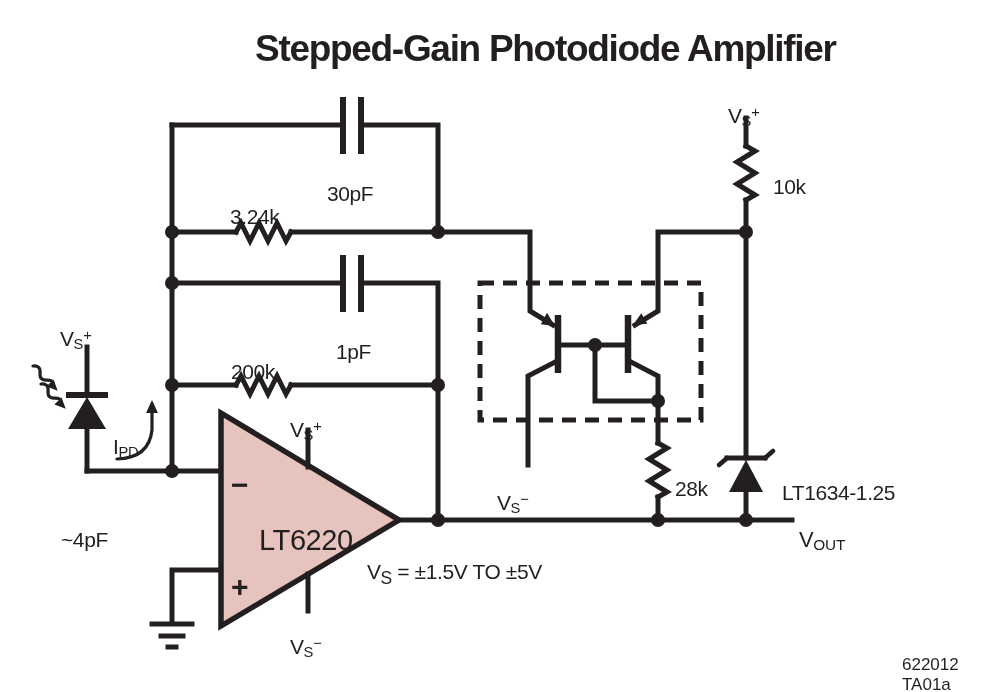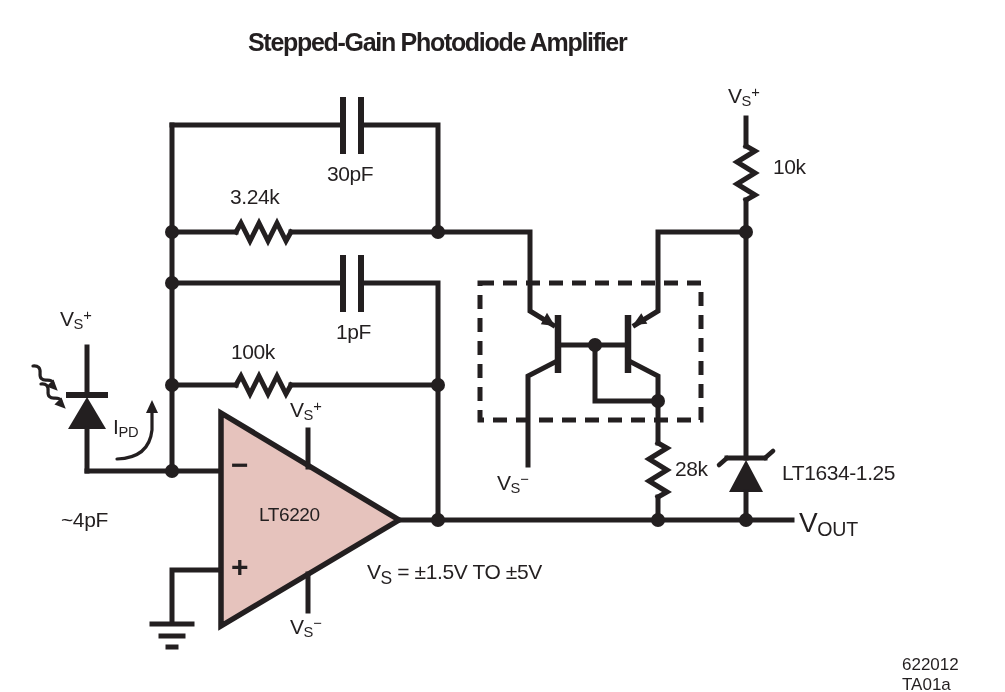--- a/index.html
+++ b/index.html
@@ -11,27 +11,27 @@
   .wire{stroke:#231f20;stroke-width:5;fill:none;stroke-linecap:square;stroke-linejoin:miter;}
   .thin{stroke:#231f20;stroke-width:3.2;fill:none;stroke-linecap:round;}
   .plate{stroke:#231f20;stroke-width:6;fill:none;stroke-linecap:butt;}
   .bar{stroke:#231f20;stroke-width:6.5;fill:none;stroke-linecap:butt;}
   .tick{stroke:#231f20;stroke-width:4.5;fill:none;stroke-linecap:round;}
   .fill{fill:#231f20;stroke:none;}
   .dot{fill:#231f20;stroke:none;}
   .dashbox{stroke:#231f20;stroke-width:5;fill:none;stroke-dasharray:14 9;}
   .lbl{
     position:absolute;white-space:nowrap;font-size:21px;letter-spacing:-0.4px;
-    color:#231f20;line-height:1.05;
+    color:#231f20;line-height:1.05;margin-top:20px;
   }
   .lbl sub{font-size:0.7em;vertical-align:-0.18em;letter-spacing:-0.2px;}
   .lbl sup{font-size:0.7em;vertical-align:0.42em;letter-spacing:-0.2px;}
   .sign{font-size:30px;font-weight:bold;letter-spacing:0;}
   #title{
-    position:absolute;left:248px;top:28px;font-size:25px;font-weight:bold;
+    position:absolute;left:255px;top:28px;font-size:37px;font-weight:bold;
     letter-spacing:-1.3px;white-space:nowrap;
   }
   .notes{position:absolute;font-size:21px;letter-spacing:-0.4px;line-height:28px;white-space:nowrap;}
   .footer{position:absolute;font-size:17px;letter-spacing:0;}
 </style>
 </head>
 <body>
 
 <div id="stage">
 
@@ -175,33 +175,33 @@
 
   <div class="lbl" style="left:60px;top:308px"><span>V</span><sub>S</sub><sup>+</sup></div>
   <div class="lbl" style="left:290px;top:399px"><span>V</span><sub>S</sub><sup>+</sup></div>
   <div class="lbl" style="left:728px;top:85px"><span>V</span><sub>S</sub><sup>+</sup></div>
   <div class="lbl" style="left:290px;top:616px"><span>V</span><sub>S</sub><sup>−</sup></div>
   <div class="lbl" style="left:497px;top:472px"><span>V</span><sub>S</sub><sup>−</sup></div>
 
   <div class="lbl" style="left:327px;top:163px">30pF</div>
   <div class="lbl" style="left:230px;top:186px">3.24k</div>
   <div class="lbl" style="left:336px;top:321px">1pF</div>
-  <div class="lbl" style="left:231px;top:341px">100k</div>
+  <div class="lbl" style="left:231px;top:341px">200k</div>
   <div class="lbl" style="left:773px;top:156px">10k</div>
   <div class="lbl" style="left:675px;top:458px">28k</div>
-  <div class="lbl" style="left:259px;top:505px;font-size:19px">LT6220</div>
+  <div class="lbl" style="left:259px;top:505px;font-size:29px">LT6220</div>
   <div class="lbl" style="left:782px;top:462px">LT1634-1.25</div>
 
   <div class="lbl sign" style="left:231px;top:449px">−</div>
   <div class="lbl sign" style="left:231px;top:551px">+</div>
 
   <div class="lbl" style="left:113px;top:416px"><span>I</span><sub>PD</sub></div>
   <div class="lbl" style="left:61px;top:509px">~4pF</div>
 
-  <div class="lbl" style="left:799px;top:508px;font-size:28px"><span>V</span><sub>OUT</sub></div>
+  <div class="lbl" style="left:799px;top:508px;font-size:22px"><span>V</span><sub>OUT</sub></div>
 
   <div class="notes" style="left:367px;top:558px">
     <div><span>V</span><sub>S</sub><span> = ±1.5V TO ±5V</span></div>
   </div>
 
   <div class="footer" style="left:902px;top:655px">622012 TA01a</div>
 
 </div>
 
 </body></html>

